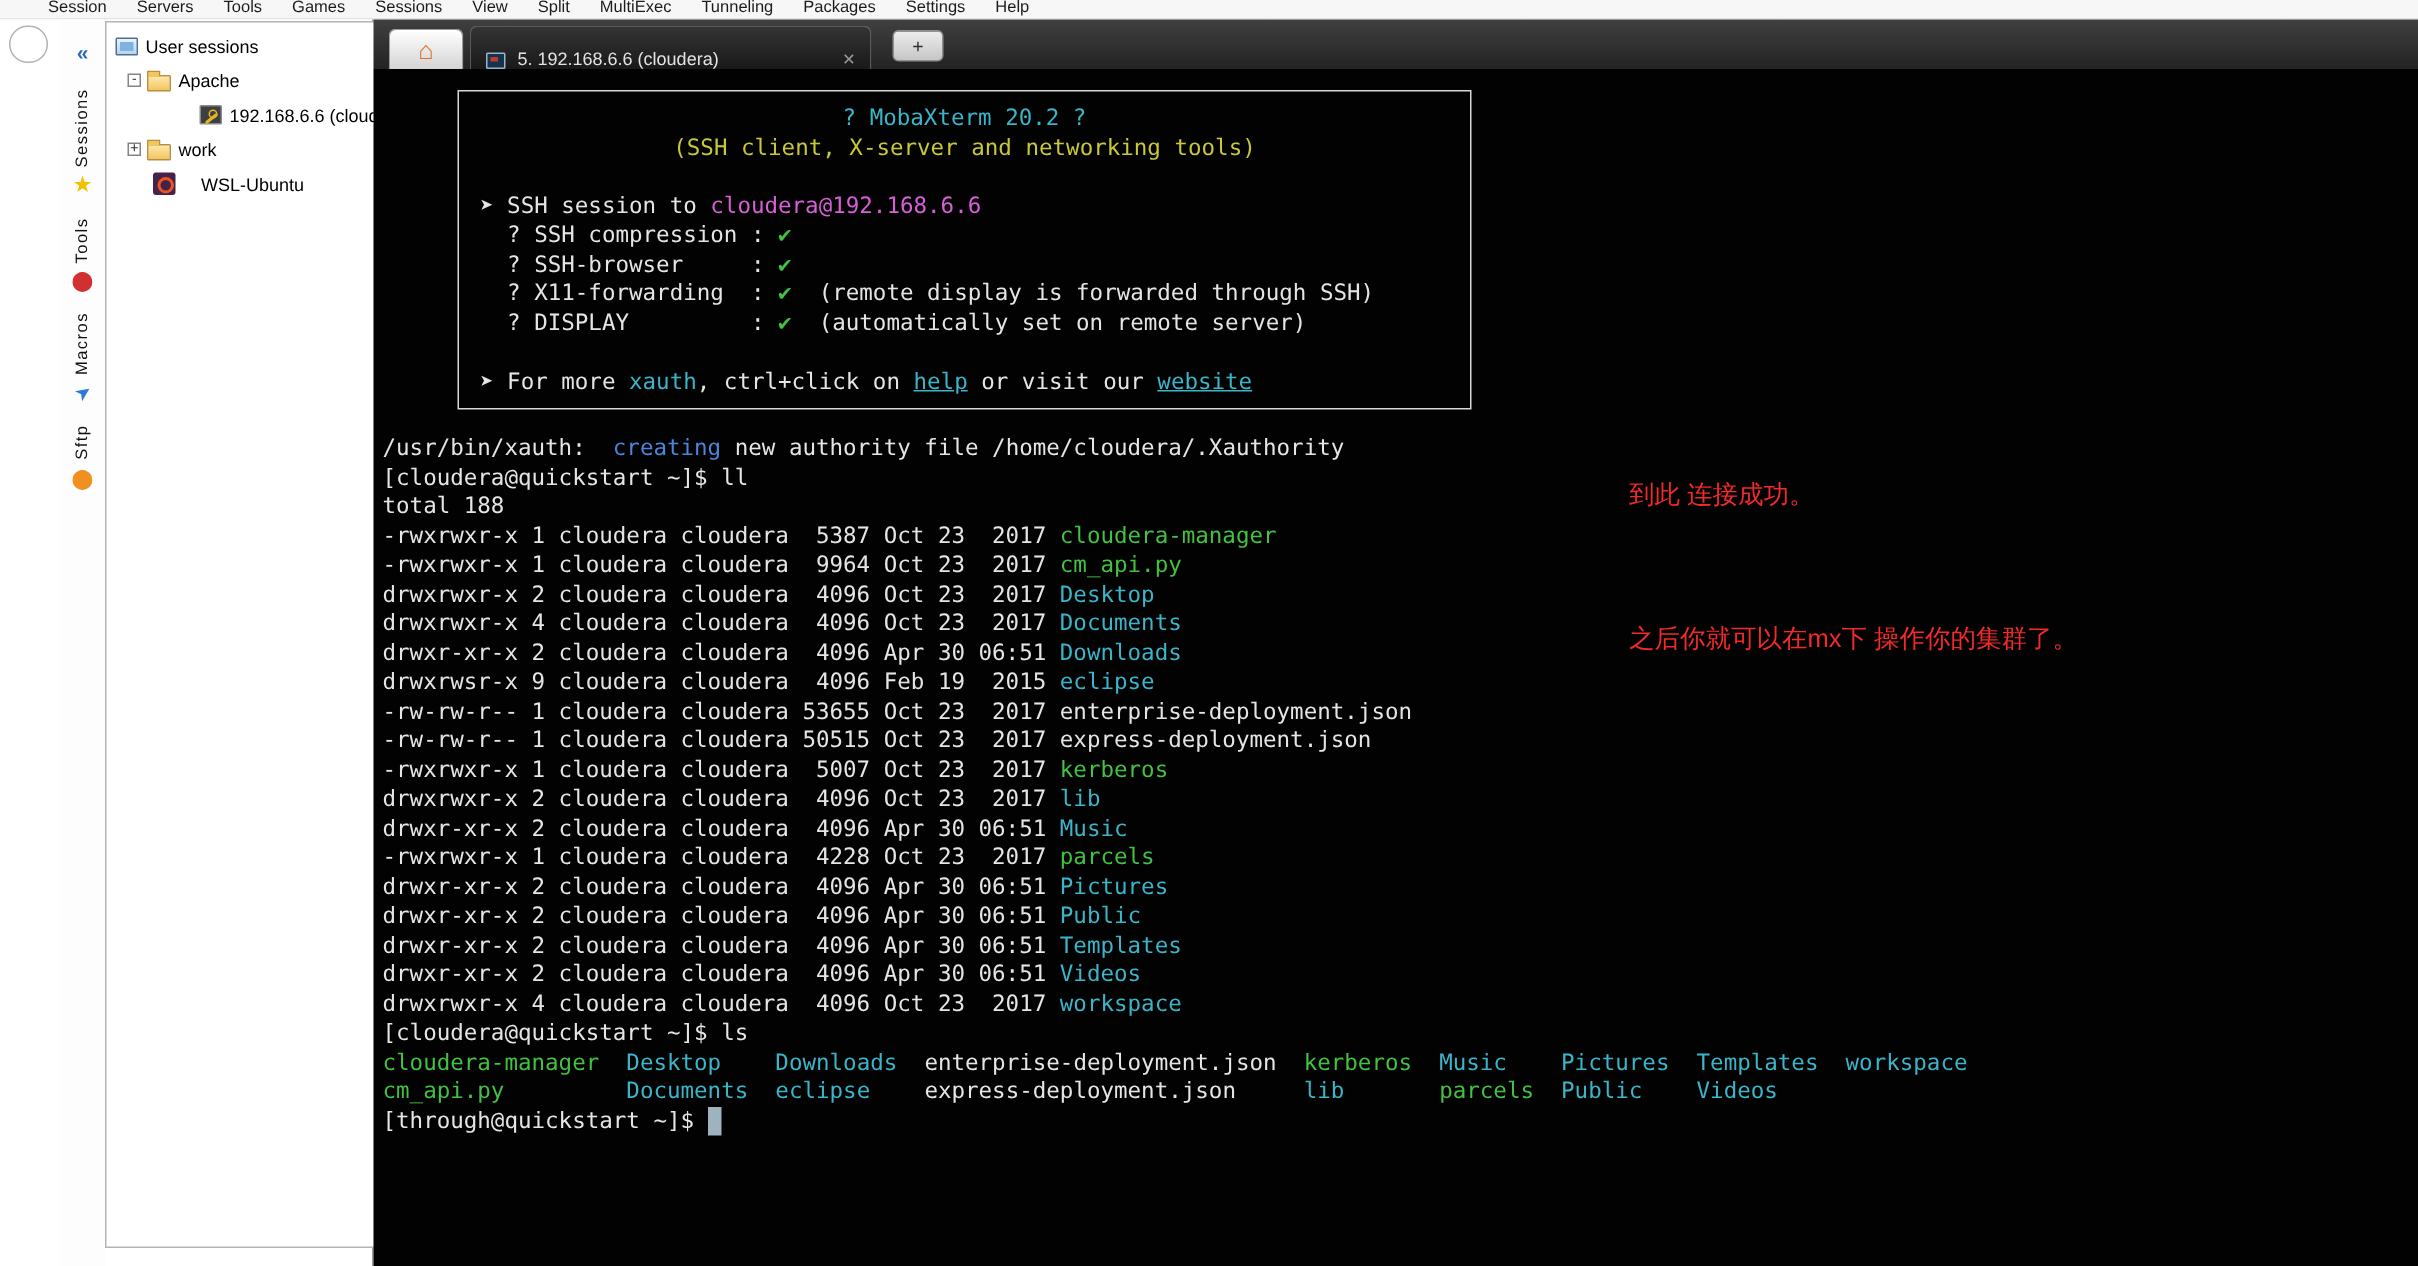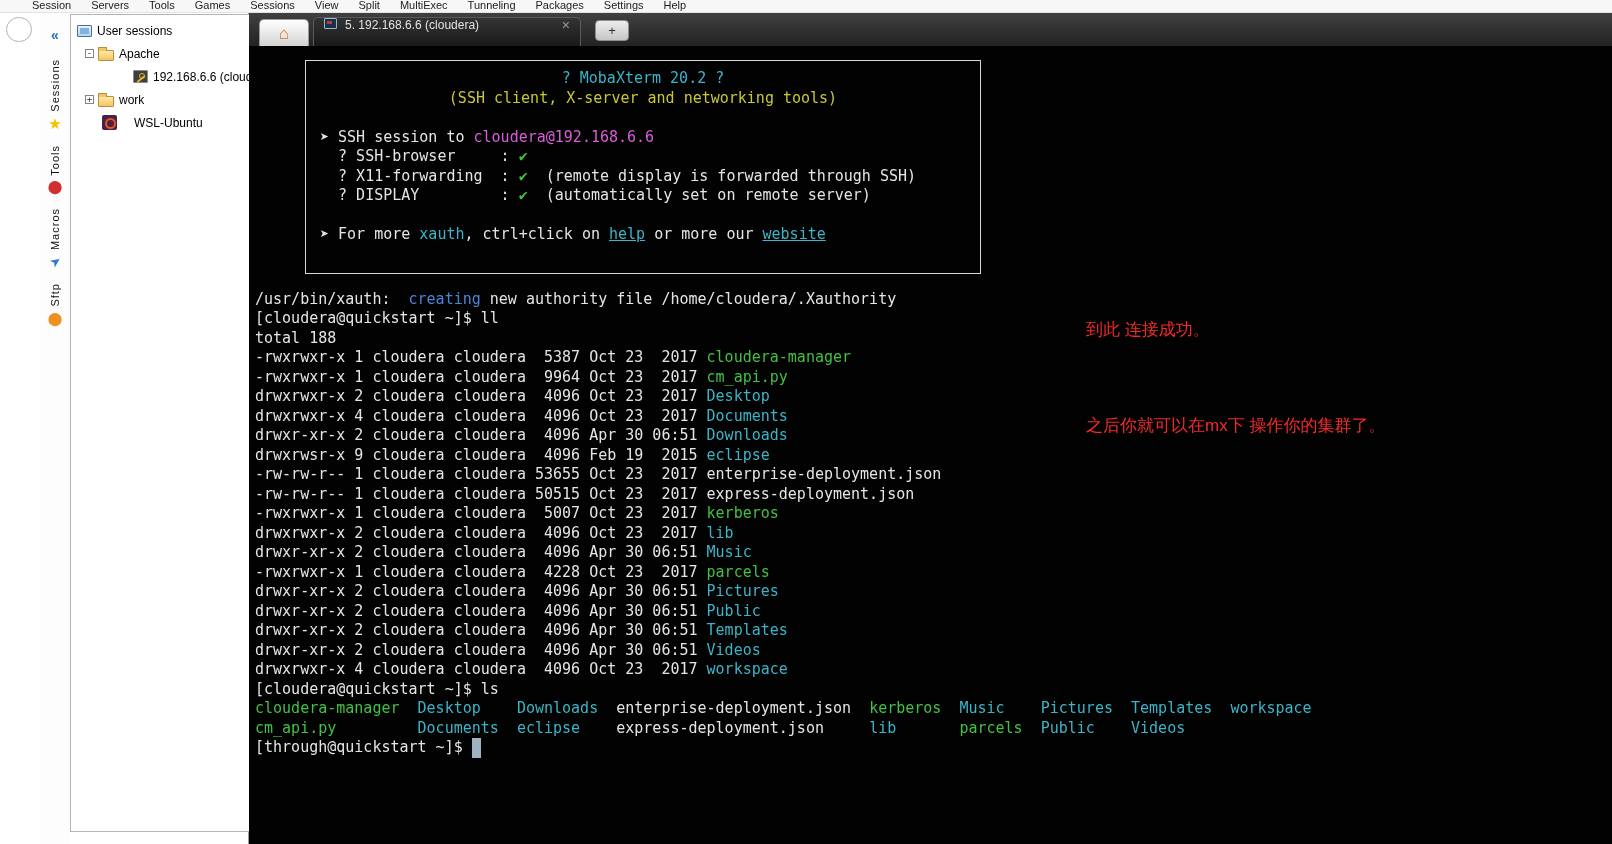--- a/index.html
+++ b/index.html
@@ -42,30 +42,30 @@
   .ticon-ssh-key::before{content:"";position:absolute;right:2px;top:2px;width:4px;height:4px;border:1.5px solid #e8b422;border-radius:50%}
   .ticon-ubuntu{width:15px;height:15px;background:#472248;border-radius:2px}
   .ticon-ubuntu::after{content:"";position:absolute;left:3px;top:3px;width:7px;height:7px;border:2px solid #e95420;border-radius:50%}
   .tlabel{color:#000}
 
   
   .right{flex:1;display:flex;flex-direction:column;min-width:0}
   .tabbar{height:33px;flex:none;background:linear-gradient(#404040,#232323);display:flex;align-items:flex-end;padding:0 0 0 10px}
   .tab-home{width:50px;height:27px;border-radius:5px 5px 0 0;background:linear-gradient(#ffffff,#d4d4d4);border:1px solid #9a9a9a;border-bottom:none;display:flex;align-items:center;justify-content:center;margin-right:4px;cursor:pointer}
   .house{color:#e07020;font-size:17px;font-weight:bold;line-height:17px}
-  .tab-active{height:29px;min-width:268px;background:linear-gradient(#343434,#191919);border:1px solid #5a5a5a;border-bottom:none;border-radius:5px 5px 0 0;display:flex;align-items:flex-start;padding:0 10px;color:#e2e2e2;font-size:12px;gap:8px;cursor:pointer}
+  .tab-active{height:29px;min-width:268px;background:linear-gradient(#343434,#191919);border:1px solid #5a5a5a;border-bottom:none;border-radius:5px 5px 0 0;display:flex;align-items:flex-end;padding:0 10px;color:#e2e2e2;font-size:12px;gap:8px;cursor:pointer}
   .tab-ico{width:13px;height:11px;background:#16324c;border:1px solid #9ab4cc;border-radius:1px;position:relative;flex:none}
   .tab-ico::after{content:"";position:absolute;left:2px;top:2px;width:5px;height:3px;background:#c23a2e}
   .tab-close{margin-left:auto;color:#9a9a9a;font-size:14px;line-height:14px;padding-left:26px;cursor:pointer}
   .tab-plus{width:34px;height:21px;margin-left:14px;margin-bottom:5px;background:linear-gradient(#ececec,#c6c6c6);border:1px solid #8f8f8f;border-radius:4px;display:flex;align-items:center;justify-content:center;font-size:13px;color:#2f2f2f;cursor:pointer}
 
   .terminal{flex:1;background:var(--term_bg);position:relative;padding:14px 0 0 6px;overflow:hidden}
   .term-line{font-family:"DejaVu Sans Mono",monospace;font-size:15px;line-height:19.5px;white-space:pre;color:var(--fg)}
   .center{text-align:center}
-  .banner-box{border:1px solid #d8d8d8;width:676px;margin-left:50px;padding:8px 14px 28px 14px;margin-bottom:16px}
+  .banner-box{border:1px solid #d8d8d8;width:676px;margin-left:50px;padding:8px 14px 8px 14px;margin-bottom:16px}
   .c-fg{color:var(--fg)}
   .c-cyan{color:var(--cyan)}
   .c-green{color:var(--green)}
   .c-yellow{color:var(--yellow)}
   .c-magenta{color:var(--magenta)}
   .c-blue{color:var(--blue)}
   .c-cursor{display:inline-block;width:9px;background:var(--cursor);color:transparent}
   .u{text-decoration:underline;cursor:pointer}
   .anno{position:absolute;color:var(--red_note);font-size:17px;white-space:nowrap;font-family:"Liberation Sans",sans-serif}
 </style>
@@ -143,25 +143,26 @@
           <span class="tab-close">×</span>
         </div>
         <div class="tab-plus">+</div>
       </div>
       <div class="terminal">
         <div class="banner-box">
             <div class="term-line center"><span class="c-cyan">? MobaXterm 20.2 ?</span></div>
             <div class="term-line center"><span class="c-yellow">(SSH client, X-server and networking tools)</span></div>
             <div class="term-line"><span class="c-fg"> </span></div>
             <div class="term-line"><span class="c-fg">➤ SSH session to </span><span class="c-magenta">cloudera@192.168.6.6</span></div>
+            <div class="term-line"><span class="c-fg">  ? SSH compression : </span><span class="c-green">✔</span></div>
             <div class="term-line"><span class="c-fg">  ? SSH-browser     : </span><span class="c-green">✔</span></div>
             <div class="term-line"><span class="c-fg">  ? X11-forwarding  : </span><span class="c-green">✔</span><span class="c-fg">  (remote display is forwarded through SSH)</span></div>
             <div class="term-line"><span class="c-fg">  ? DISPLAY         : </span><span class="c-green">✔</span><span class="c-fg">  (automatically set on remote server)</span></div>
             <div class="term-line"><span class="c-fg"> </span></div>
-            <div class="term-line"><span class="c-fg">➤ For more </span><span class="c-cyan">xauth</span><span class="c-fg">, ctrl+click on </span><span class="c-cyan u">help</span><span class="c-fg"> or more our </span><span class="c-cyan u">website</span></div>
+            <div class="term-line"><span class="c-fg">➤ For more </span><span class="c-cyan">xauth</span><span class="c-fg">, ctrl+click on </span><span class="c-cyan u">help</span><span class="c-fg"> or visit our </span><span class="c-cyan u">website</span></div>
           </div>
         <div>
             <div class="term-line"><span class="c-fg">/usr/bin/xauth:  </span><span class="c-blue">creating</span><span class="c-fg"> new authority file /home/cloudera/.Xauthority</span></div>
             <div class="term-line"><span class="c-fg">[cloudera@quickstart ~]$ ll</span></div>
             <div class="term-line"><span class="c-fg">total 188</span></div>
             <div class="term-line"><span class="c-fg">-rwxrwxr-x 1 cloudera cloudera  5387 Oct 23  2017 </span><span class="c-green">cloudera-manager</span></div>
             <div class="term-line"><span class="c-fg">-rwxrwxr-x 1 cloudera cloudera  9964 Oct 23  2017 </span><span class="c-green">cm_api.py</span></div>
             <div class="term-line"><span class="c-fg">drwxrwxr-x 2 cloudera cloudera  4096 Oct 23  2017 </span><span class="c-cyan">Desktop</span></div>
             <div class="term-line"><span class="c-fg">drwxrwxr-x 4 cloudera cloudera  4096 Oct 23  2017 </span><span class="c-cyan">Documents</span></div>
             <div class="term-line"><span class="c-fg">drwxr-xr-x 2 cloudera cloudera  4096 Apr 30 06:51 </span><span class="c-cyan">Downloads</span></div>

